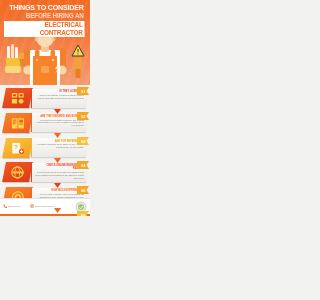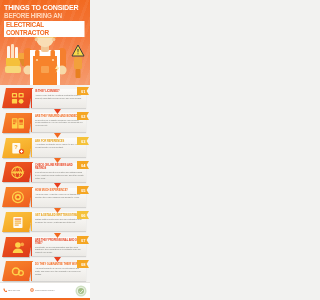--- a/index.html
+++ b/index.html
@@ -1,21 +1,21 @@
 <!DOCTYPE html>
 <html><head>
 <meta charset="utf-8">
 <style>
   html,body{margin:0;padding:0;}
   body{
     width:90px;height:300px;overflow:hidden;
     font-family:"Liberation Sans",sans-serif;
     background:#f2f2f0;
   }
-  .page{position:relative;width:90px;height:300px;overflow:hidden;background:#f4f3f1;}
+  .page{position:relative;width:90px;height:216px;overflow:hidden;background:#f4f3f1;text-align:right;}
 
   
   .header{position:relative;height:85px;background:linear-gradient(180deg,#f26a21 0%,#f4773a 40%,#f58a55 70%,#f59b6e 100%);overflow:hidden;}
   .hdr-streak{position:absolute;left:0;top:0;width:100%;height:85px;
     background:repeating-linear-gradient(110deg,rgba(255,255,255,.05) 0 3px,rgba(255,255,255,0) 3px 9px);}
   .title-wrap{position:relative;padding:4px 3px 0 4px;z-index:3;}
   .t1{font-size:7.4px;line-height:8px;font-weight:bold;color:#ffffff;letter-spacing:-.2px;
       font-family:"Liberation Sans Narrow","Liberation Sans",sans-serif;transform:scaleX(.96);transform-origin:left;}
   .t2{font-size:6.6px;line-height:7.6px;font-weight:bold;color:#ffd9bd;letter-spacing:-.2px;transform:scaleX(.96);transform-origin:left;}
   .t3{display:inline-block;margin-top:1px;background:#ffffff;color:#f26a21;font-size:6.6px;line-height:8px;

